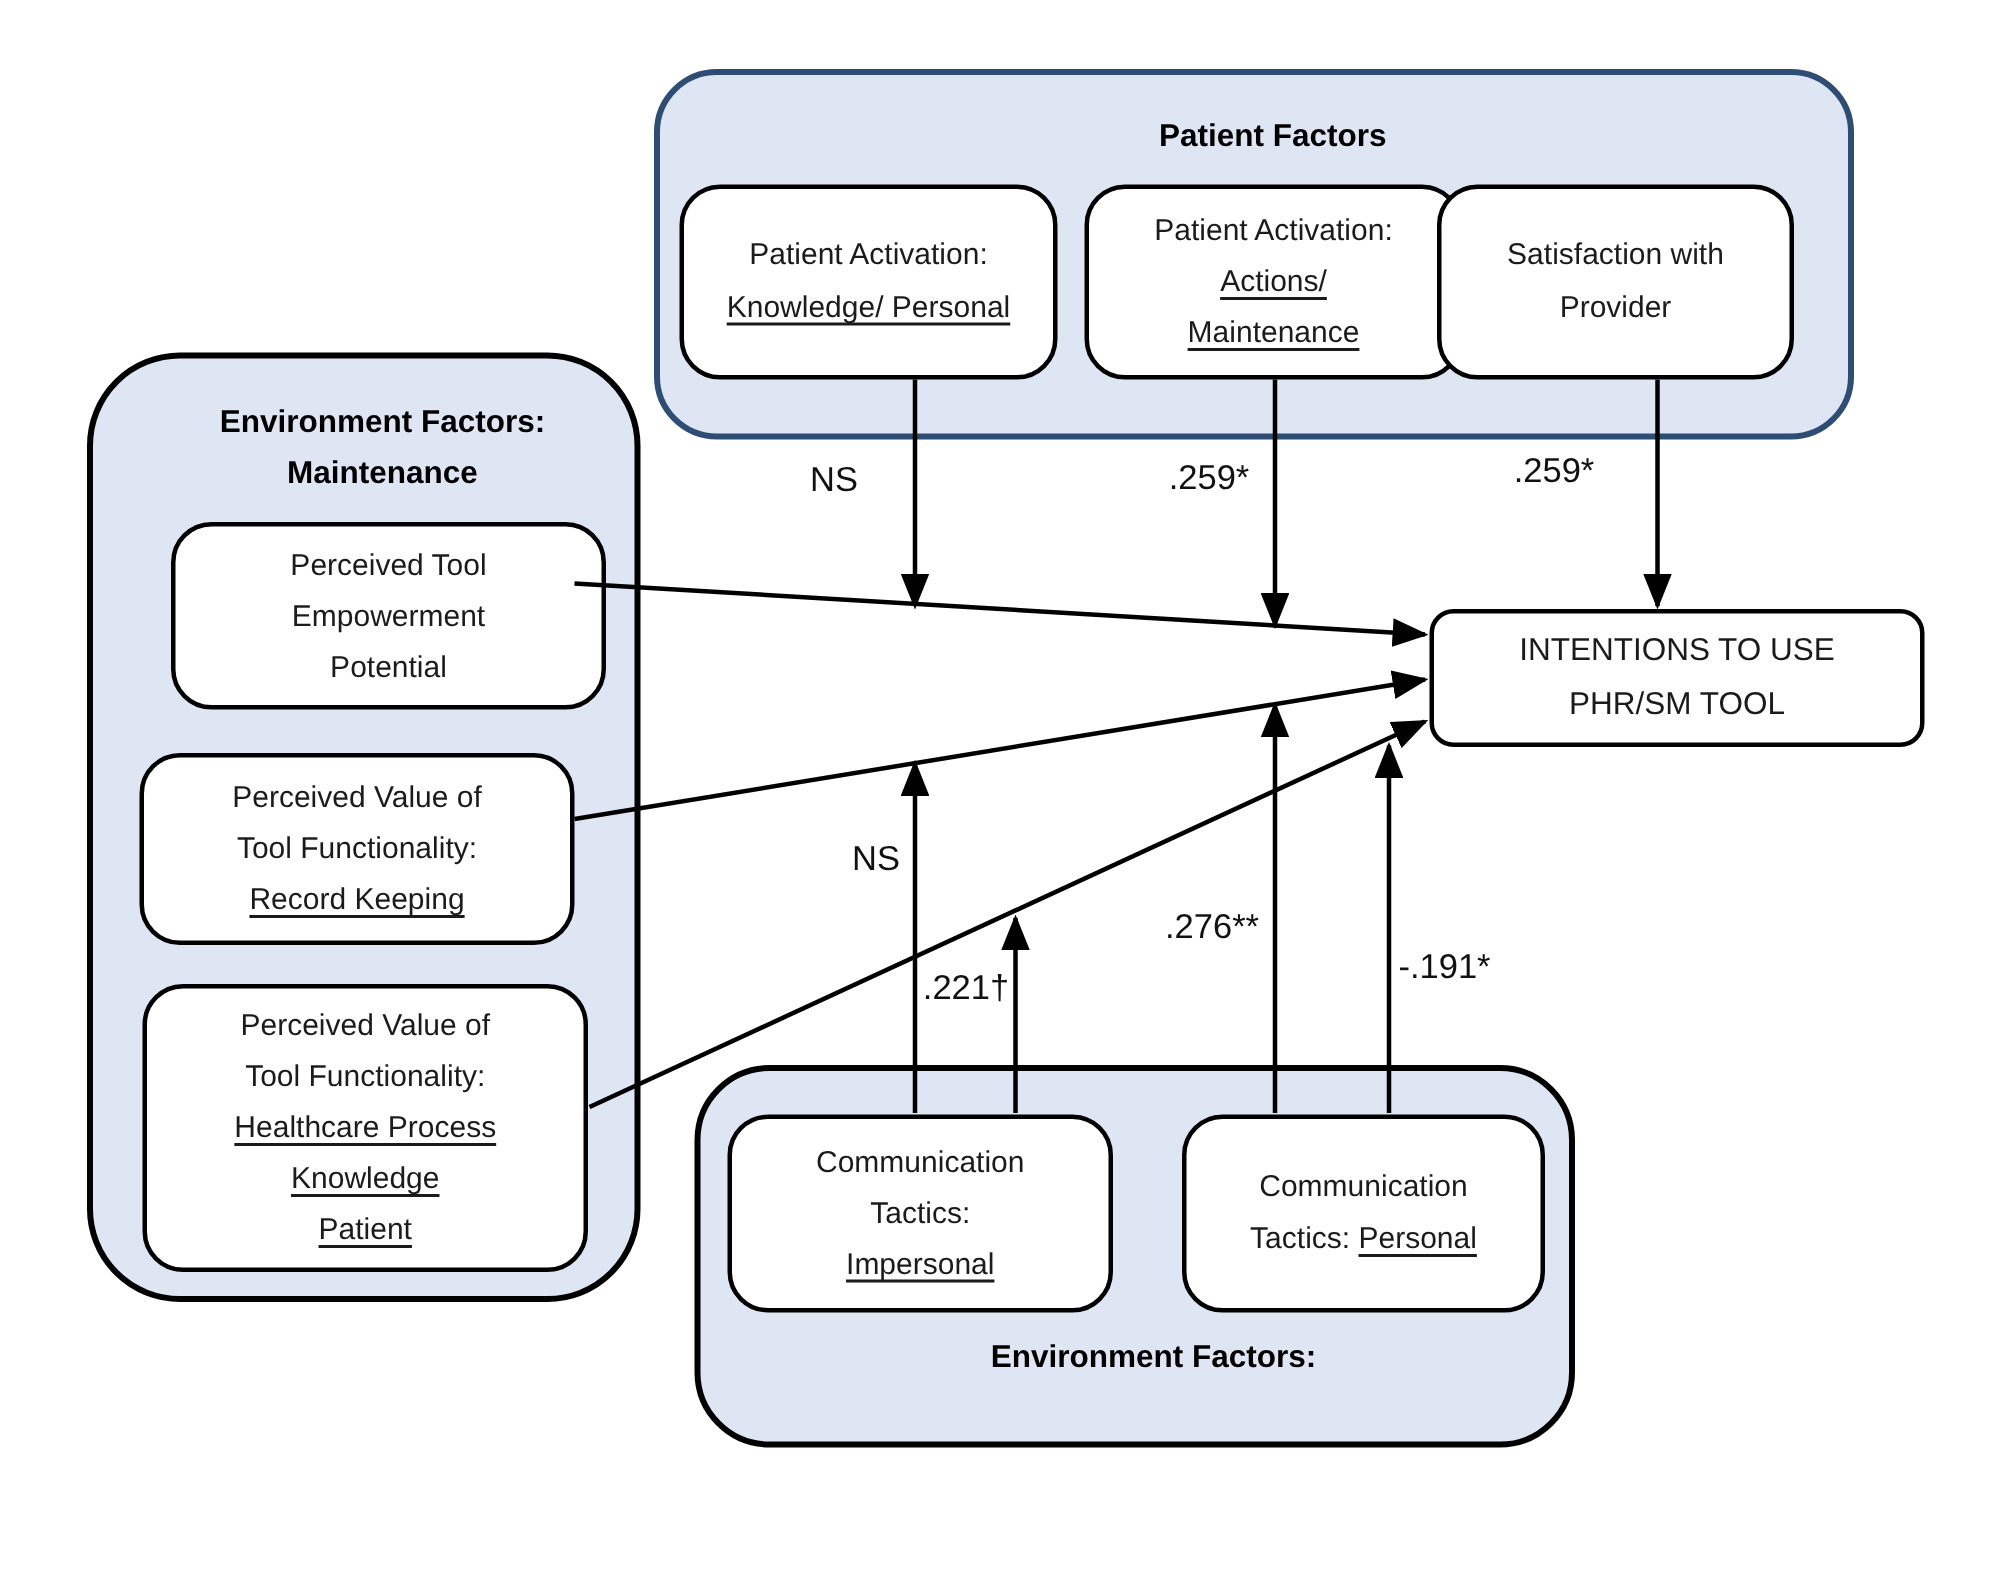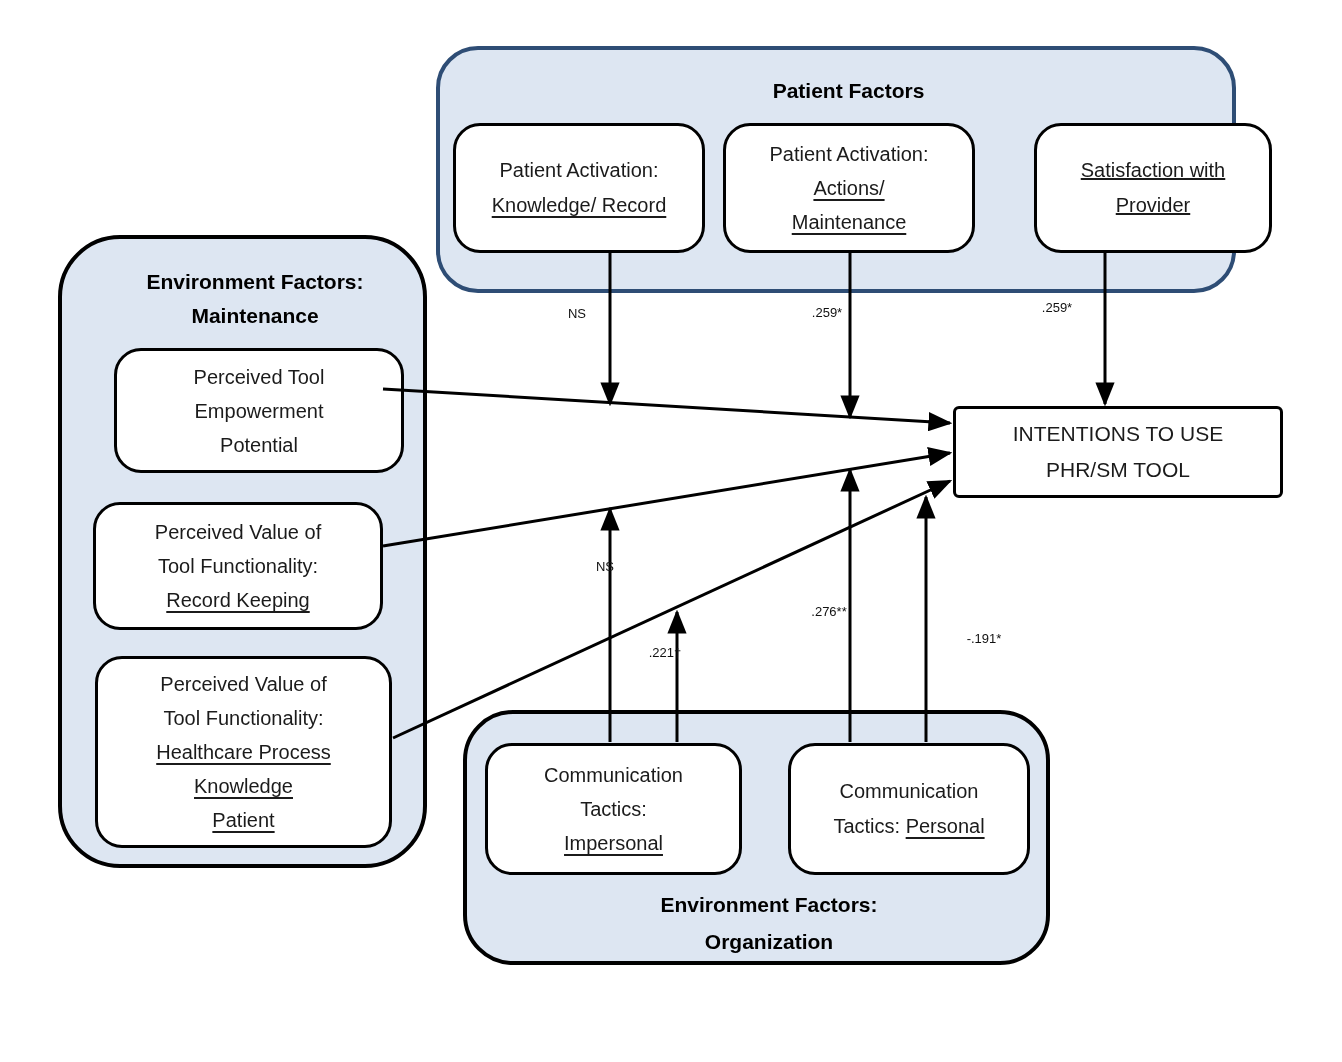--- a/index.html
+++ b/index.html
@@ -14,25 +14,25 @@
     position:absolute;left:0;right:0;text-align:center;font-weight:bold;
     font-size:21px;line-height:34px;color:#000000;margin-left:25px;
   }
   .node{
     position:absolute;background:#ffffff;border:3px solid #000000;box-sizing:border-box;
     border-radius:27px;display:flex;flex-direction:column;justify-content:center;
     align-items:center;text-align:center;font-size:20px;line-height:35px;z-index:2;
   }
   .node .bl{white-space:pre;}
   .u{text-decoration:underline;text-decoration-thickness:2px;text-underline-offset:4px;}
-  .node.intentions{border-radius:6px;border-width:3.5px;font-size:21px;line-height:36px;}
+  .node.intentions{border-radius:16px;border-width:3.5px;font-size:21px;line-height:36px;}
   svg.wires{position:absolute;left:0;top:0;z-index:3;pointer-events:none;}
   .plabel{
-    position:absolute;transform:translateX(-50%);font-size:13px;color:#111111;
-    z-index:4;white-space:nowrap;margin-left:21px;
+    position:absolute;transform:translateX(-50%);font-size:23px;color:#111111;
+    z-index:4;white-space:nowrap;
   }
   .notes{
     position:absolute;transform:translateX(-50%);font-weight:bold;font-size:23px;
     color:#000000;white-space:nowrap;z-index:4;
   }
   .notes sup{font-size:62%;}
 </style>
 </head>
 <body>
 
@@ -45,36 +45,35 @@
   <div class="group blackborder" style="left:58px;top:235px;width:369px;height:633px;border-radius:62px;">
     <div class="group-title" style="top:26px;">
       <div>Environment Factors:</div>
       <div>Maintenance</div>
     </div>
   </div>
 
   <div class="group blackborder" style="left:463px;top:710px;width:587px;height:255px;border-radius:50px;">
     <div class="group-title" style="top:172px;line-height:37px;">
       <div>Environment Factors:</div>
-      <div>Organization</div>
     </div>
   </div>
 
   <div class="node" style="left:453px;top:123px;width:252px;height:130px;">
     <div class="bl">Patient Activation:</div>
-    <div class="bl u">Knowledge/ Record</div>
+    <div class="bl u">Knowledge/ Personal</div>
   </div>
 
   <div class="node" style="left:723px;top:123px;width:252px;height:130px;line-height:34px;">
     <div class="bl">Patient Activation:</div>
     <div class="bl u">Actions/</div>
     <div class="bl u">Maintenance</div>
   </div>
 
-  <div class="node" style="left:1034px;top:123px;width:238px;height:130px;text-decoration:underline;">
+  <div class="node" style="left:958px;top:123px;width:238px;height:130px;">
     <div class="bl">Satisfaction with</div>
     <div class="bl">Provider</div>
   </div>
 
   <div class="node" style="left:93px;top:348px;width:290px;height:125px;line-height:34px;margin-left:21px;">
     <div class="bl">Perceived Tool</div>
     <div class="bl">Empowerment</div>
     <div class="bl">Potential</div>
   </div>
 

